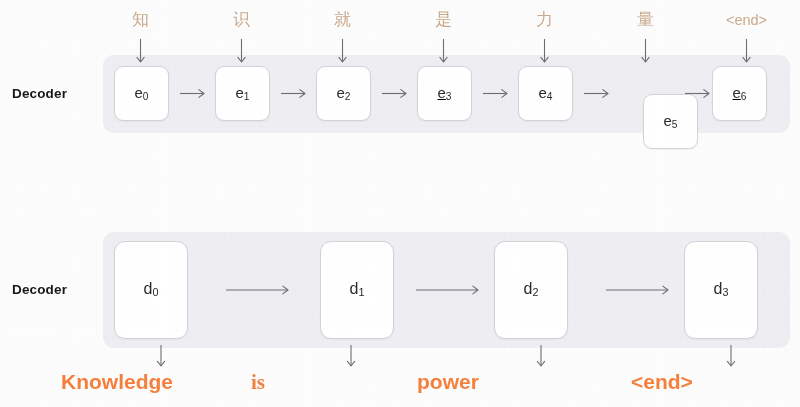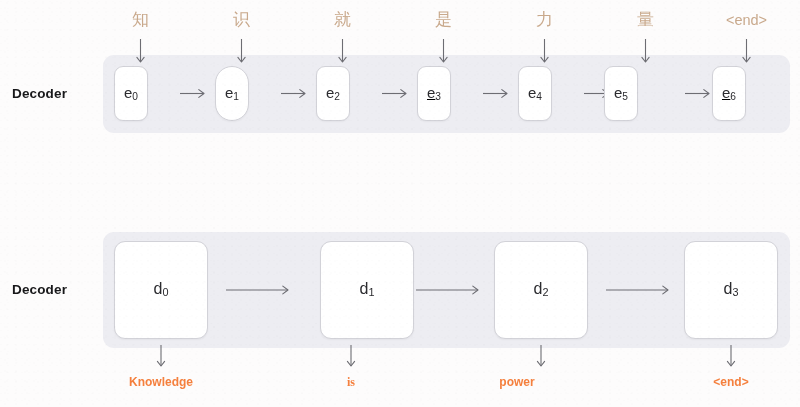--- a/index.html
+++ b/index.html
@@ -78,27 +78,27 @@
     border: 1px solid #d2d2d8;
     border-radius: 9px;
     box-shadow: 0 1px 2px rgba(0,0,0,0.045);
     display: flex;
     align-items: center;
     justify-content: center;
     z-index: 10;
     box-sizing: border-box;
   }
   .cell.enc {
-    width: 34px;
+    width: 55px;
     height: 55px;
     top: 66px;
     border-radius: 9px;
   }
   .cell.dec {
-    width: 94px;
+    width: 74px;
     height: 98px;
     top: 241px;
     border-radius: 11px;
   }
   .cell-text {
     font-size: 15px;
     color: #2b2b2f;
     font-family: "Liberation Sans", "DejaVu Sans", sans-serif;
     line-height: 1;
     white-space: nowrap;
@@ -125,23 +125,22 @@
     font-family: "Liberation Sans", "DejaVu Sans", sans-serif;
   }
   .token-top.latin { font-size: 14.5px; }
 
   
   .token-bottom {
     position: absolute;
     top: 372px;
     width: 200px;
     margin-left: -100px;
-    text-align: center;
     color: #f5803e;
-    font-size: 12px;
+    font-size: 21px;
     font-weight: bold;
     line-height: 20px;
     z-index: 12;
     white-space: nowrap;
   }
 
   
   #arrows {
     position: absolute;
     inset: 0;
@@ -221,33 +220,33 @@
       <div class="token-top" style="left: 342.5px;">就</div>
       <div class="token-top" style="left: 443.5px;">是</div>
       <div class="token-top" style="left: 544.5px;">力</div>
       <div class="token-top" style="left: 645.5px;">量</div>
       <div class="token-top latin" style="left: 746.5px;">&lt;end&gt;</div>
     </div>
   <div id="encoder-cells">
       <div class="cell enc" style="left: 114px;">
         <span class="cell-text"><span>e</span><sub>0</sub></span>
       </div>
-      <div class="cell enc" style="left: 215px; border-radius: 17px;">
+      <div class="cell enc" style="left: 215px;">
         <span class="cell-text"><span>e</span><sub>1</sub></span>
       </div>
       <div class="cell enc" style="left: 316px;">
         <span class="cell-text"><span>e</span><sub>2</sub></span>
       </div>
       <div class="cell enc" style="left: 417px; text-decoration: underline;">
         <span class="cell-text"><span>e</span><sub>3</sub></span>
       </div>
       <div class="cell enc" style="left: 518px;">
         <span class="cell-text"><span>e</span><sub>4</sub></span>
       </div>
-      <div class="cell enc" style="left: 604px;">
+      <div class="cell enc" style="left: 643px; margin-top: 28px;">
         <span class="cell-text"><span>e</span><sub>5</sub></span>
       </div>
       <div class="cell enc" style="left: 712px; text-decoration: underline;">
         <span class="cell-text"><span>e</span><sub>6</sub></span>
       </div>
     </div>
   <div id="decoder-cells">
       <div class="cell dec" style="left: 114px;">
         <span class="cell-text"><span>d</span><sub>0</sub></span>
       </div>

